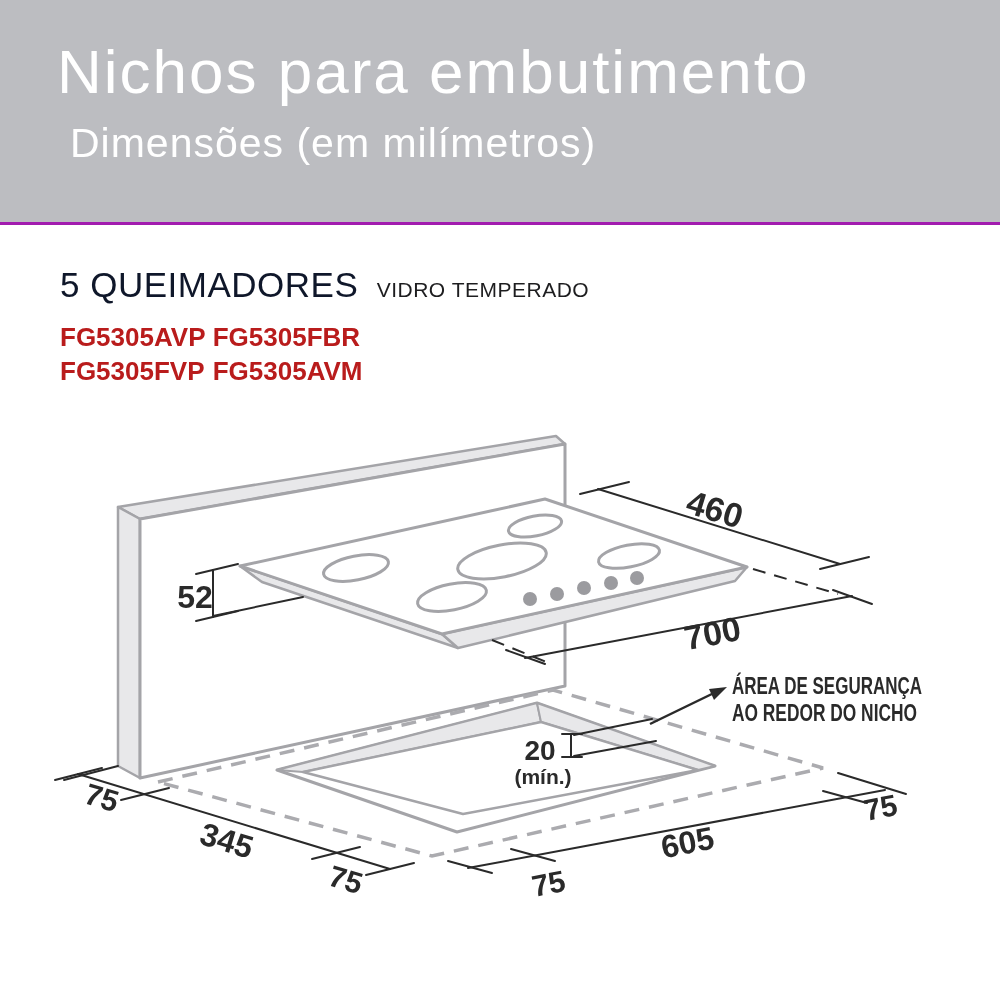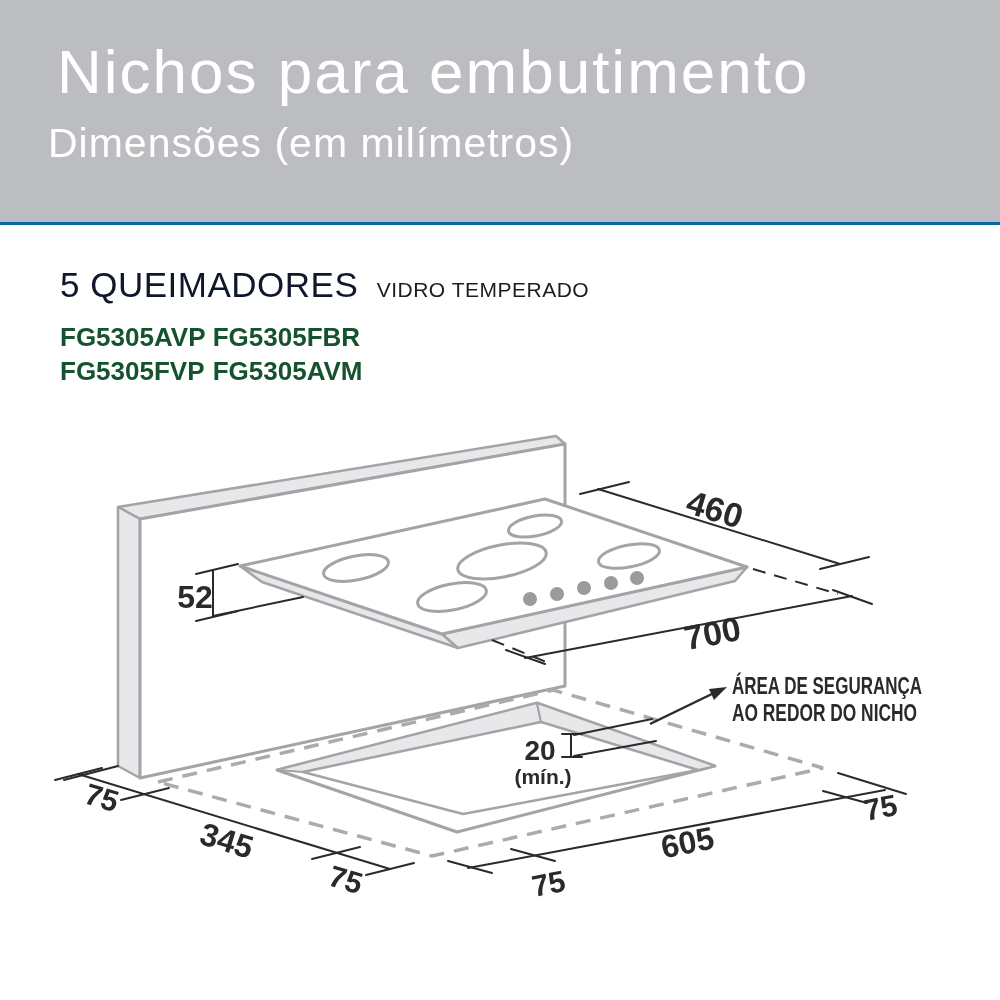--- a/index.html
+++ b/index.html
@@ -1,28 +1,28 @@
 <!DOCTYPE html>
 <html><head>
 <meta charset="utf-8">
 <style>
   html,body{margin:0;padding:0;background:#ffffff;width:1000px;height:1000px;overflow:hidden;
     font-family:"Liberation Sans",sans-serif;-webkit-font-smoothing:antialiased;}
   .page{position:relative;width:1000px;height:1000px;background:#ffffff;}
   .band{position:absolute;top:0;left:0;width:1000px;height:225px;background:#bcbdc1;
-    border-bottom:3px solid #0369a1;box-sizing:border-box;}
+    border-bottom:3px solid #a21caf;box-sizing:border-box;}
   .band-title{position:absolute;top:36px;left:57px;font-size:62px;font-weight:500;
     color:#ffffff;letter-spacing:2px;white-space:nowrap;}
-  .band-subtitle{position:absolute;top:120px;left:48px;font-size:41px;font-weight:400;
+  .band-subtitle{position:absolute;top:120px;left:70px;font-size:41px;font-weight:400;
     color:#ffffff;letter-spacing:1px;white-space:nowrap;}
   .sec-row{position:absolute;top:265px;left:60px;white-space:nowrap;}
   .sec-burners{font-size:35px;font-weight:500;color:#0f172a;letter-spacing:0.5px;}
   .sec-material{font-size:21px;font-weight:500;color:#1d1d1f;margin-left:14px;letter-spacing:0.5px;}
   .models{position:absolute;top:320px;left:60px;font-size:26px;font-weight:600;
-    color:#14532d;line-height:34px;}
+    color:#b91c1c;line-height:34px;}
   .models .col{display:inline-block;vertical-align:top;}
   .models .col2{}
   .models div{white-space:nowrap;}
   .diagram{position:absolute;top:420px;left:0;width:1000px;height:580px;}
   svg text{font-family:"Liberation Sans",sans-serif;fill:#2a2a2a;}
   .dimnum{font-weight:600;}
 </style>
 </head>
 <body>
 

